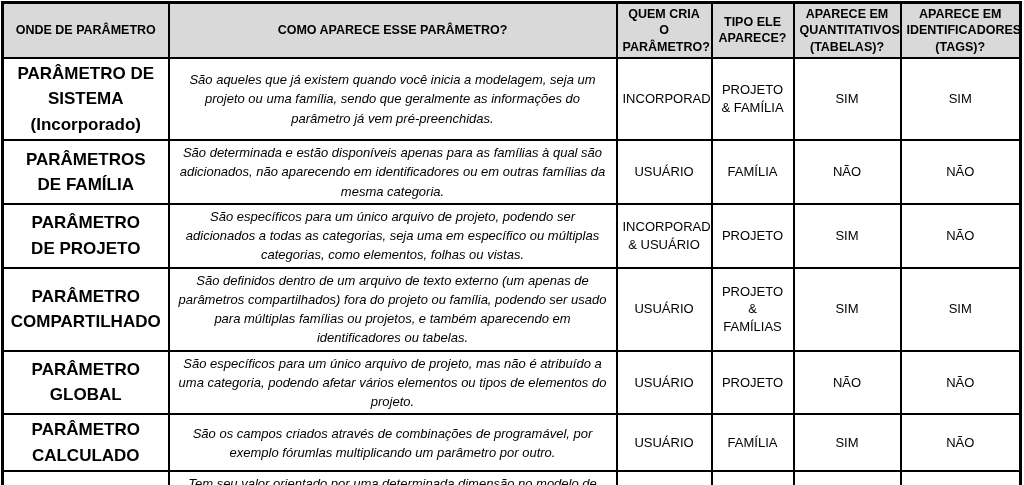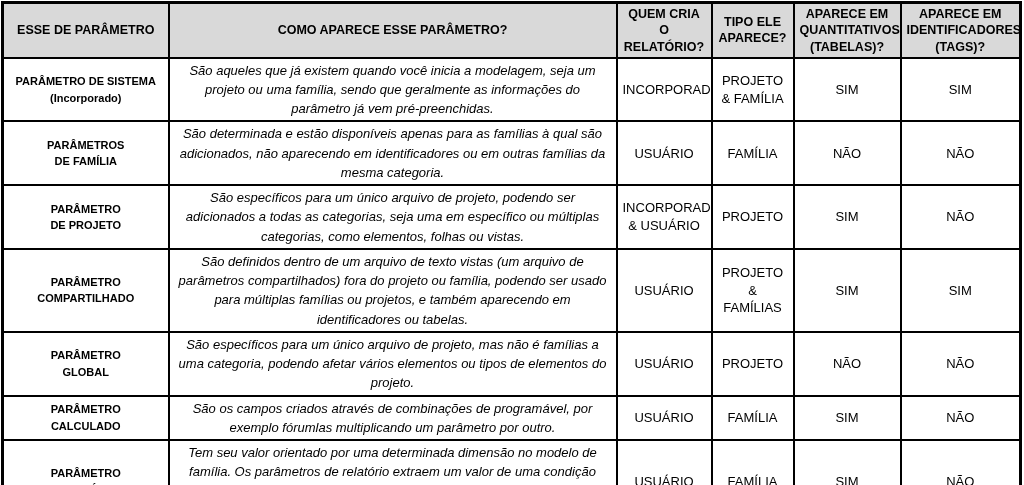--- a/index.html
+++ b/index.html
@@ -34,21 +34,21 @@
   }
   table.param-table th {
     background: #d9d9d9;
     font-weight: bold;
     font-size: 12.5px;
     line-height: 1.3;
   }
   thead tr { height: 50px; }
   td.tipo {
     font-weight: bold;
-    font-size: 11px;
+    font-size: 17px;
     line-height: 1.5;
   }
   td.desc {
     font-size: 13px;
     line-height: 1.48;
     padding: 2px 8px;
     font-style: italic;
   }
   td.val {
     font-size: 13px;
@@ -71,24 +71,24 @@
     <colgroup>
       <col style="width:166px">
       <col style="width:448px">
       <col style="width:95px">
       <col style="width:82px">
       <col style="width:107px">
       <col style="width:120px">
     </colgroup>
     <thead>
       <tr>
-        <th>ESSE DE PARÂMETRO</th>
+        <th>ONDE DE PARÂMETRO</th>
         <th>COMO APARECE ESSE PARÂMETRO?</th>
         <th>QUEM CRIA O
-RELATÓRIO?</th>
+PARÂMETRO?</th>
         <th>TIPO ELE
 APARECE?</th>
         <th>APARECE EM
 QUANTITATIVOS
 (TABELAS)?</th>
         <th>APARECE EM
 IDENTIFICADORES
 (TAGS)?</th>
       </tr>
     </thead>
@@ -118,31 +118,31 @@
           <td class="desc">São específicos para um único arquivo de projeto, podendo ser adicionados a todas as categorias, seja uma em específico ou múltiplas categorias, como elementos, folhas ou vistas.</td>
           <td class="val">INCORPORADO
 &amp; USUÁRIO</td>
           <td class="val">PROJETO</td>
           <td class="val">SIM</td>
           <td class="val">NÃO</td>
         </tr>
         <tr>
           <td class="tipo">PARÂMETRO
 COMPARTILHADO</td>
-          <td class="desc">São definidos dentro de um arquivo de texto vistas (um arquivo de parâmetros compartilhados) fora do projeto ou família, podendo ser usado para múltiplas famílias ou projetos, e também aparecendo em identificadores ou tabelas.</td>
+          <td class="desc">São definidos dentro de um arquivo de texto externo (um apenas de parâmetros compartilhados) fora do projeto ou família, podendo ser usado para múltiplas famílias ou projetos, e também aparecendo em identificadores ou tabelas.</td>
           <td class="val">USUÁRIO</td>
           <td class="val">PROJETO &amp;
 FAMÍLIAS</td>
           <td class="val">SIM</td>
           <td class="val">SIM</td>
         </tr>
         <tr>
           <td class="tipo">PARÂMETRO
 GLOBAL</td>
-          <td class="desc">São específicos para um único arquivo de projeto, mas não é famílias a uma categoria, podendo afetar vários elementos ou tipos de elementos do projeto.</td>
+          <td class="desc">São específicos para um único arquivo de projeto, mas não é atribuído a uma categoria, podendo afetar vários elementos ou tipos de elementos do projeto.</td>
           <td class="val">USUÁRIO</td>
           <td class="val">PROJETO</td>
           <td class="val">NÃO</td>
           <td class="val">NÃO</td>
         </tr>
         <tr>
           <td class="tipo">PARÂMETRO
 CALCULADO</td>
           <td class="desc">São os campos criados através de combinações de programável, por exemplo fórumlas multiplicando um parâmetro por outro.</td>
           <td class="val">USUÁRIO</td>

